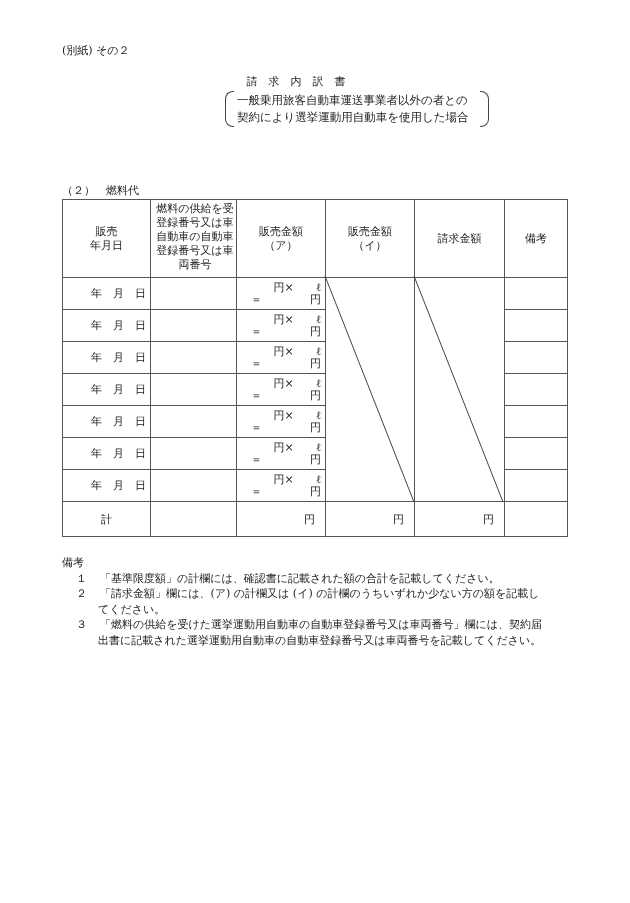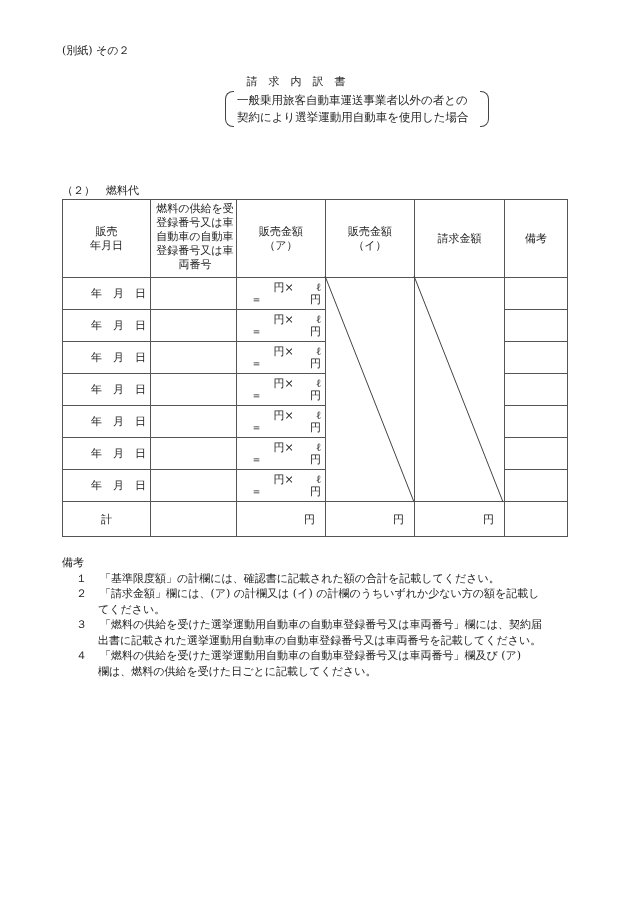--- a/index.html
+++ b/index.html
@@ -181,17 +181,13 @@
     <div><span class="num">１</span><span>「基準限度額」の計欄には、確認書に記載された額の合計を記載してください。</span></div>
   </div>
   <div class="note">
     <div><span class="num">２</span><span>「請求金額」欄には、(ア) の計欄又は (イ) の計欄のうちいずれか少ない方の額を記載し</span></div>
     <div class="cont">てください。</div>
   </div>
   <div class="note">
     <div><span class="num">３</span><span>「燃料の供給を受けた選挙運動用自動車の自動車登録番号又は車両番号」欄には、契約届</span></div>
     <div class="cont">出書に記載された選挙運動用自動車の自動車登録番号又は車両番号を記載してください。</div>
   </div>
-  <div class="note">
-    <div><span class="num">４</span><span>「燃料の供給を受けた選挙運動用自動車の自動車登録番号又は車両番号」欄及び (ア)</span></div>
-    <div class="cont">欄は、燃料の供給を受けた日ごとに記載してください。</div>
-  </div>
 </div>
 
 </body></html>

